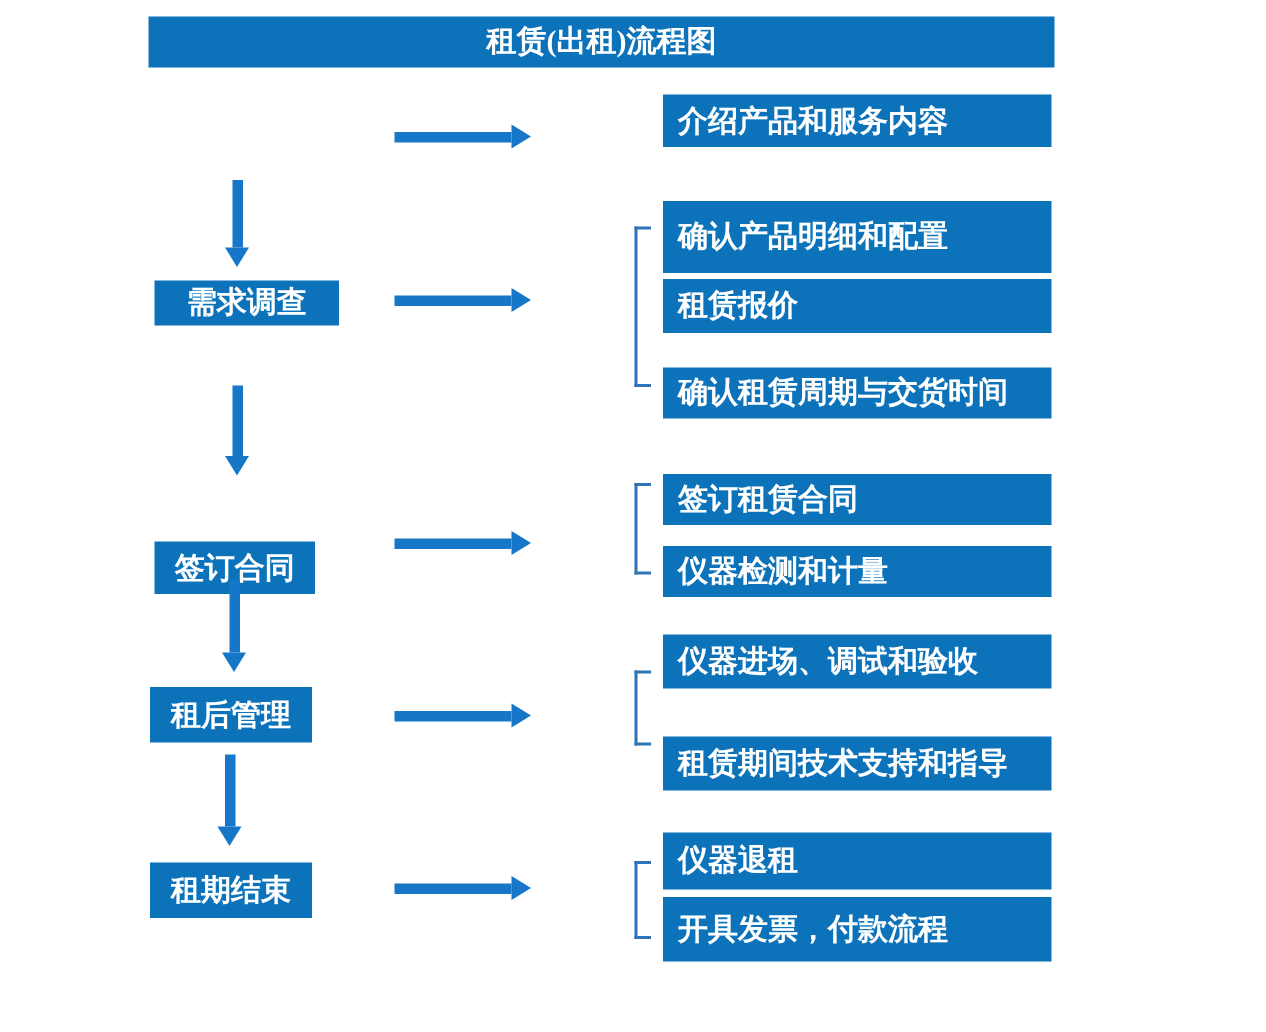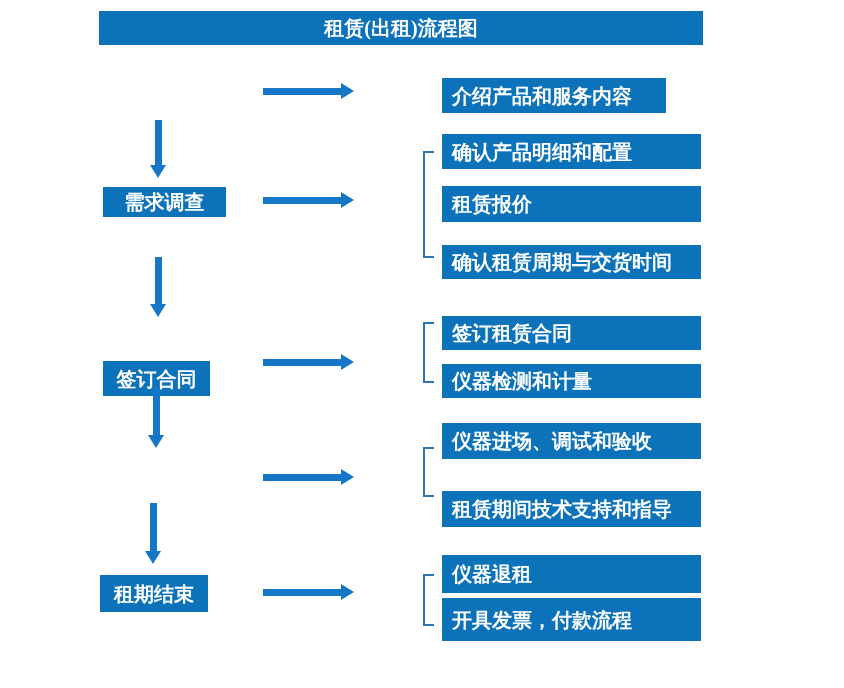--- a/index.html
+++ b/index.html
@@ -65,20 +65,21 @@
 </style>
 </head>
 <body>
 
 <div class="canvas">
 
   <div class="bluebox title-bar" style="left:99px; top:11px; width:604px; height:34px;">租赁(出租)流程图</div>
 
   <div class="bluebox step-box" style="left:103px; top:187px; width:123px; height:30px;">需求调查</div>
   <div class="bluebox step-box" style="left:103px; top:361px; width:107px; height:35px;">签订合同</div>
+  <div class="bluebox step-box" style="left:100px; top:458px; width:108px; height:37px;">租后管理</div>
   <div class="bluebox step-box" style="left:100px; top:575px; width:108px; height:37px;">租期结束</div>
 
   <div class="v-arrow" style="left:150px; top:120px; height:58px;">
     <div class="shaft"></div>
     <div class="head"></div>
   </div>
   <div class="v-arrow" style="left:150px; top:257px; height:60px;">
     <div class="shaft"></div>
     <div class="head"></div>
   </div>
@@ -110,23 +111,23 @@
   <div class="h-arrow" style="left:263px; top:584px;">
     <div class="shaft"></div>
     <div class="head"></div>
   </div>
 
   <div class="bracket" style="left:423px; top:151px; height:107px;"></div>
   <div class="bracket" style="left:423px; top:322px; height:61px;"></div>
   <div class="bracket" style="left:423px; top:447px; height:50px;"></div>
   <div class="bracket" style="left:423px; top:574px; height:52px;"></div>
 
-  <div class="bluebox detail-box" style="left:442px; top:78px;  width:224px; height:35px;">介绍产品和服务内容</div>
+  <div class="bluebox detail-box" style="left:442px; top:63px;  width:259px; height:35px;">介绍产品和服务内容</div>
 
-  <div class="bluebox detail-box" style="left:442px; top:134px; width:259px; height:35px;">确认产品明细和配置</div>
+  <div class="bluebox detail-box" style="left:442px; top:134px; width:259px; height:48px;">确认产品明细和配置</div>
   <div class="bluebox detail-box" style="left:442px; top:186px; width:259px; height:36px;">租赁报价</div>
   <div class="bluebox detail-box" style="left:442px; top:245px; width:259px; height:34px;">确认租赁周期与交货时间</div>
 
   <div class="bluebox detail-box" style="left:442px; top:316px; width:259px; height:34px;">签订租赁合同</div>
   <div class="bluebox detail-box" style="left:442px; top:364px; width:259px; height:34px;">仪器检测和计量</div>
 
   <div class="bluebox detail-box" style="left:442px; top:491px; width:259px; height:36px;">租赁期间技术支持和指导</div>
   <div class="bluebox detail-box" style="left:442px; top:423px; width:259px; height:36px;">仪器进场、调试和验收</div>
 
   <div class="bluebox detail-box" style="left:442px; top:555px; width:259px; height:38px;">仪器退租</div>

